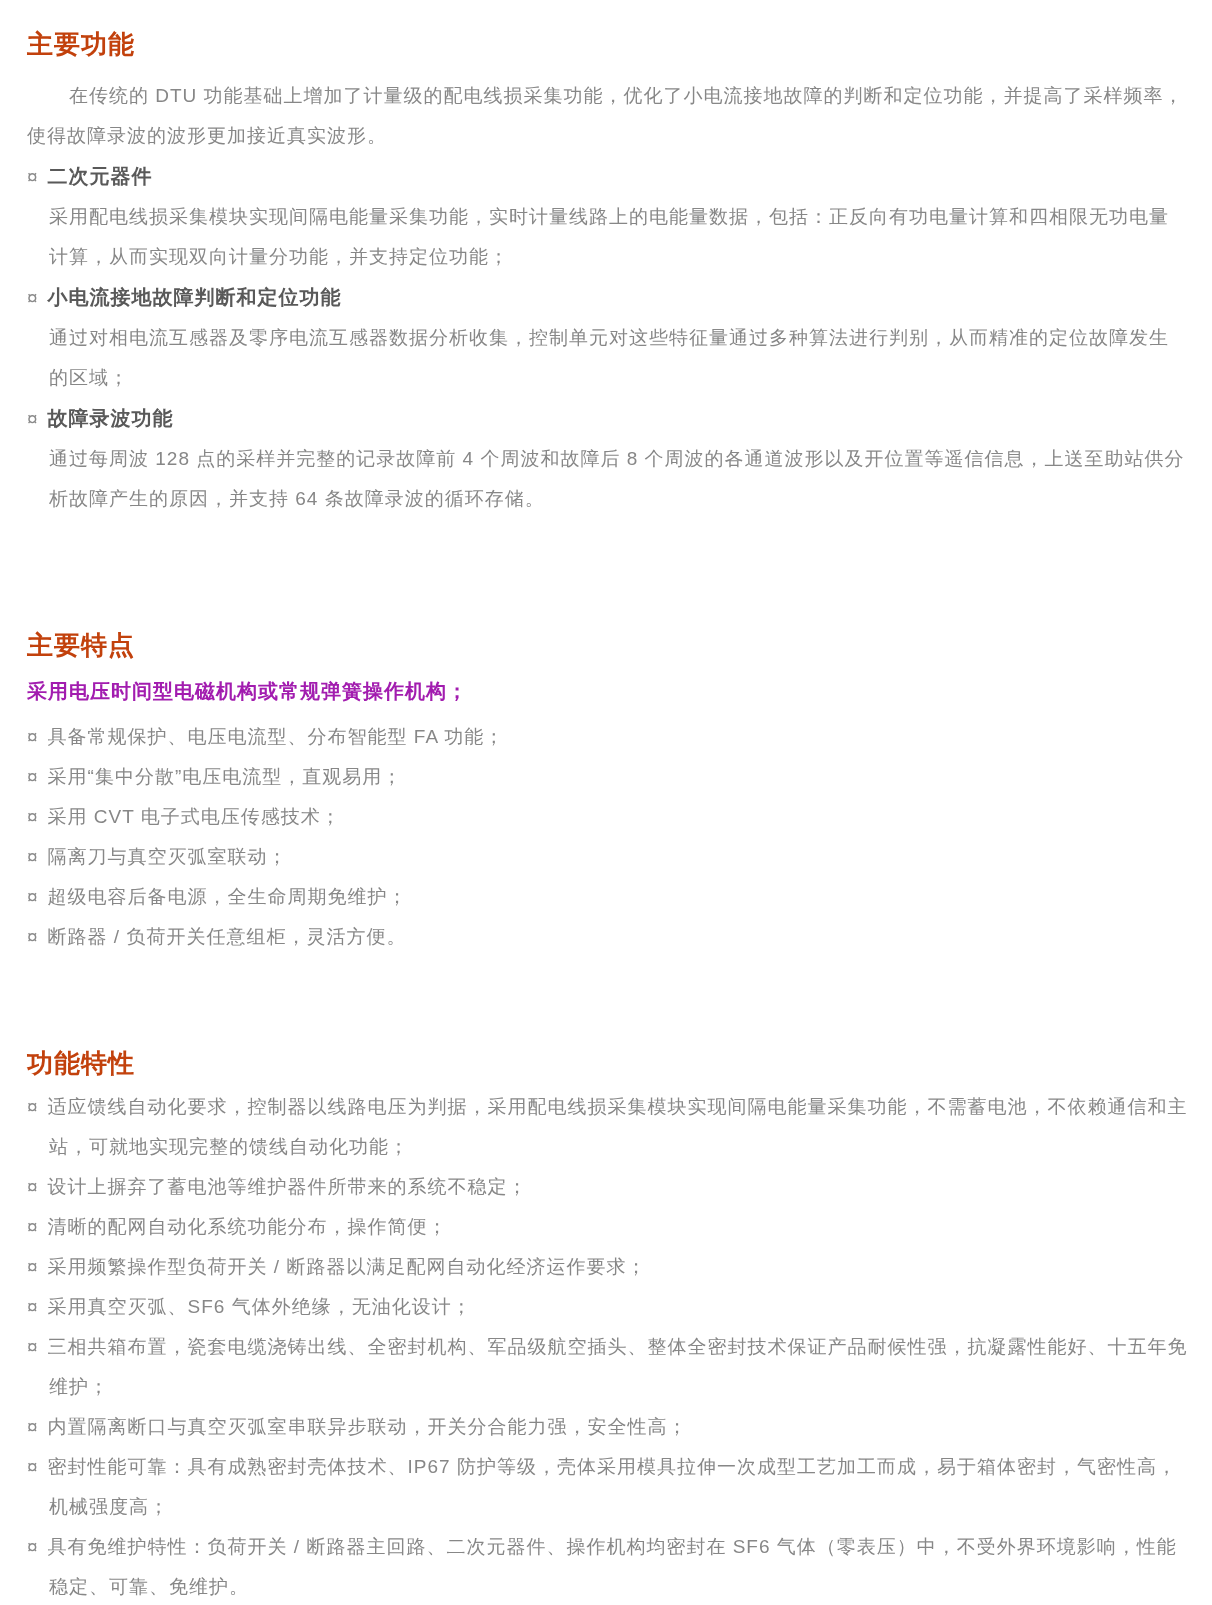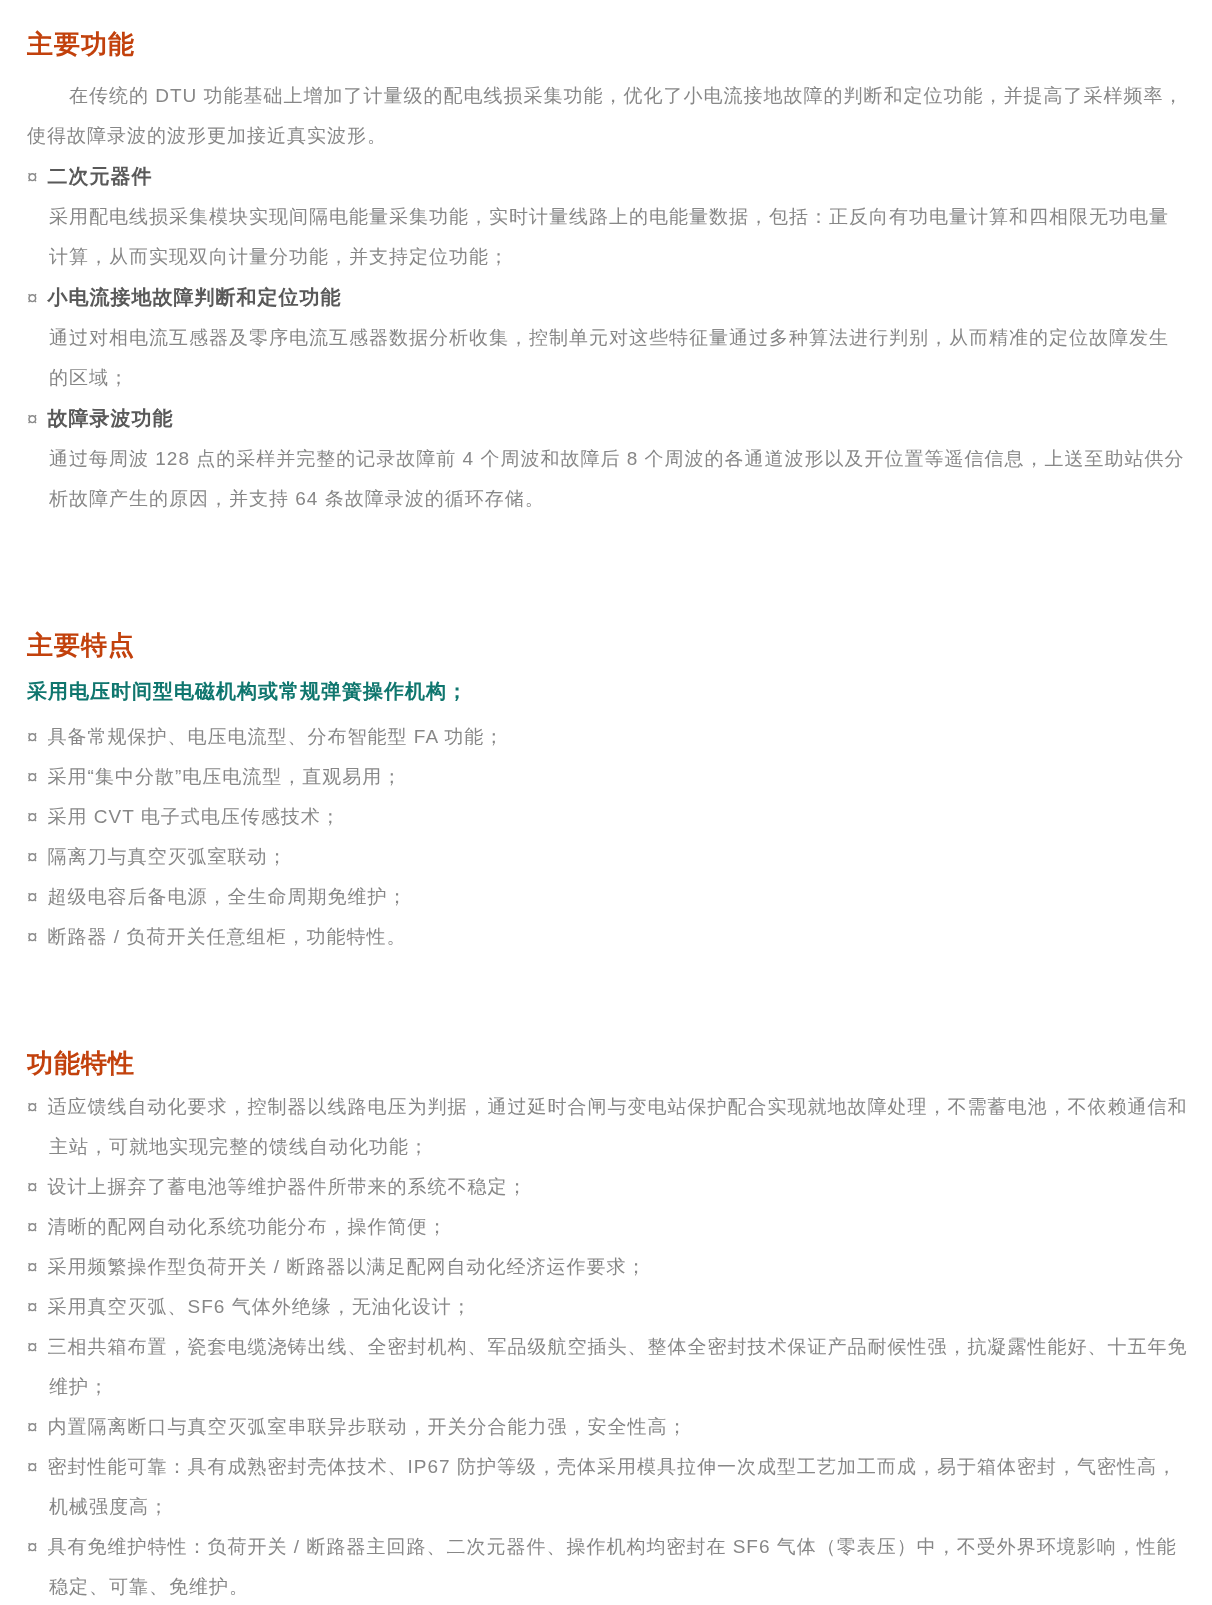--- a/index.html
+++ b/index.html
@@ -44,21 +44,21 @@
   }
   .item-body {
     margin: 0;
     padding-left: 22px;
     line-height: 40px;
   }
   .lead {
     margin: 8px 0 2px 0;
     line-height: 40px;
     font-weight: bold;
-    color: #0f766e;
+    color: #a21caf;
     font-size: 20px;
   }
   .bullet-list { margin-top: 6px; }
   .li {
     padding-left: 22px;
     text-indent: -22px;
     line-height: 40px;
   }
   .marker {
     margin-right: 9px;
@@ -110,31 +110,31 @@
       <div class="li">
         <span class="marker">¤</span><span>采用 CVT 电子式电压传感技术；</span>
       </div>
       <div class="li">
         <span class="marker">¤</span><span>隔离刀与真空灭弧室联动；</span>
       </div>
       <div class="li">
         <span class="marker">¤</span><span>超级电容后备电源，全生命周期免维护；</span>
       </div>
       <div class="li">
-        <span class="marker">¤</span><span>断路器 / 负荷开关任意组柜，功能特性。</span>
+        <span class="marker">¤</span><span>断路器 / 负荷开关任意组柜，灵活方便。</span>
       </div>
     </div>
   </section>
 
   <section class="section characteristics">
     <h2 class="sec-title">功能特性</h2>
 
     <div class="bullet-list">
       <div class="li">
-        <span class="marker">¤</span><span>适应馈线自动化要求，控制器以线路电压为判据，通过延时合闸与变电站保护配合实现就地故障处理，不需蓄电池，不依赖通信和主站，可就地实现完整的馈线自动化功能；</span>
+        <span class="marker">¤</span><span>适应馈线自动化要求，控制器以线路电压为判据，采用配电线损采集模块实现间隔电能量采集功能，不需蓄电池，不依赖通信和主站，可就地实现完整的馈线自动化功能；</span>
       </div>
       <div class="li">
         <span class="marker">¤</span><span>设计上摒弃了蓄电池等维护器件所带来的系统不稳定；</span>
       </div>
       <div class="li">
         <span class="marker">¤</span><span>清晰的配网自动化系统功能分布，操作简便；</span>
       </div>
       <div class="li">
         <span class="marker">¤</span><span>采用频繁操作型负荷开关 / 断路器以满足配网自动化经济运作要求；</span>
       </div>

